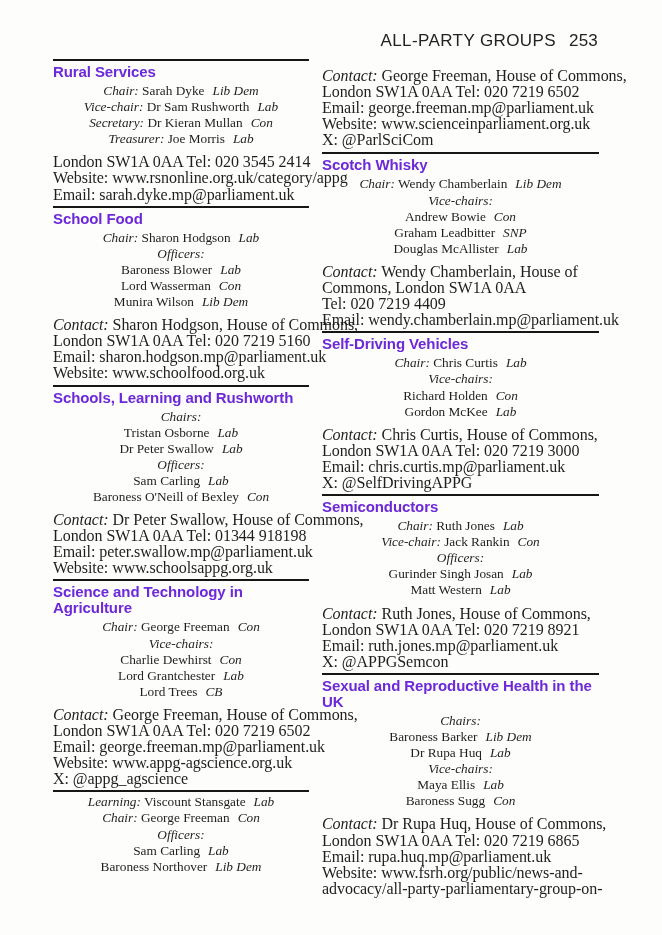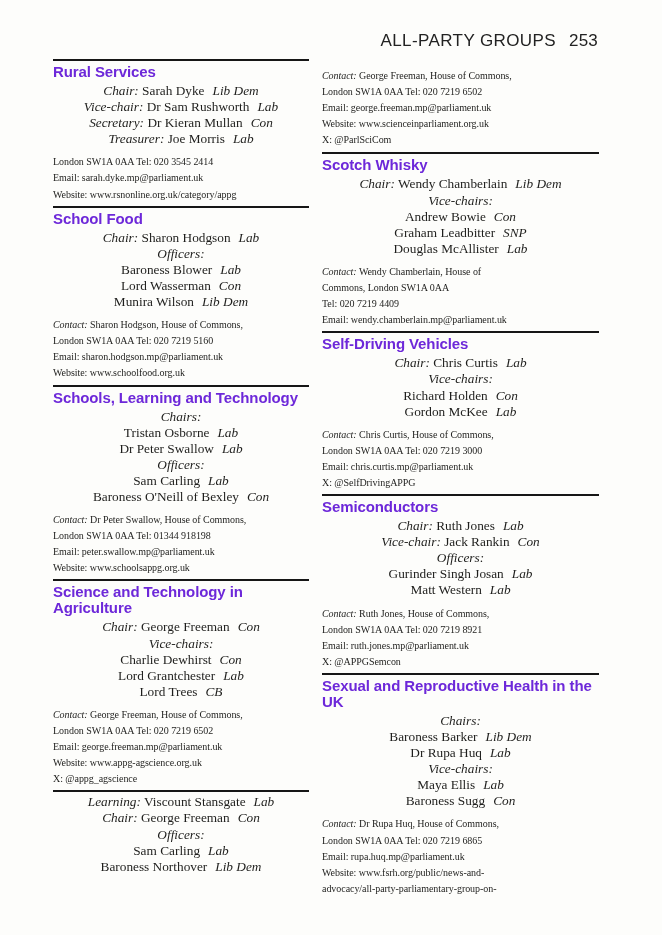--- a/index.html
+++ b/index.html
@@ -26,21 +26,21 @@
     letter-spacing:-0.1px;margin:1px 0 3px 0;color:#6d28d9;
   }
   .member-row{
     display:flex;justify-content:center;align-items:baseline;
     font-size:13.3px;line-height:16.1px;white-space:nowrap;
   }
   .member-left{min-width:0;}
   .role,.party,.contact-label{font-style:italic;}
   .party{padding-left:8px;}
   .contact-block{margin-top:7px;}
-  .contact-line{font-size:10px;line-height:16.1px;white-space:nowrap;letter-spacing:-0.05px;}
+  .contact-line{font-size:16px;line-height:16.1px;white-space:nowrap;letter-spacing:-0.05px;}
 </style>
 </head>
 <body>
 
 <div>
   <div class="page-header">
     <span>ALL-PARTY GROUPS</span><span class="page-number">253</span>
   </div>
   <div class="col" id="col-left">
       <section class="appg-section">
@@ -58,22 +58,22 @@
             <span class="member-left"><em class="role">Secretary:</em> <span class="name">Dr Kieran Mullan</span></span>
             <em class="party">Con</em>
           </div>
           <div class="member-row">
             <span class="member-left"><em class="role">Treasurer:</em> <span class="name">Joe Morris</span></span>
             <em class="party">Lab</em>
           </div>
         </div>
         <div class="contact-block">
           <div class="contact-line"><span class="contact-text">London SW1A 0AA Tel: 020 3545 2414</span></div>
+          <div class="contact-line"><span class="contact-text">Website: www.rsnonline.org.uk/category/appg</span></div>
           <div class="contact-line"><span class="contact-text">Email: sarah.dyke.mp@parliament.uk</span></div>
-          <div class="contact-line"><span class="contact-text">Website: www.rsnonline.org.uk/category/appg</span></div>
         </div>
       </section>
       <section class="appg-section">
         <h2 class="group-title">School Food</h2>
         <div class="member-list">
           <div class="member-row">
             <span class="member-left"><em class="role">Chair:</em> <span class="name">Sharon Hodgson</span></span>
             <em class="party">Lab</em>
           </div>
           <div class="member-row">
@@ -93,21 +93,21 @@
           </div>
         </div>
         <div class="contact-block">
           <div class="contact-line"><em class="contact-label">Contact:</em> <span class="contact-text">Sharon Hodgson, House of Commons,</span></div>
           <div class="contact-line"><span class="contact-text">London SW1A 0AA Tel: 020 7219 5160</span></div>
           <div class="contact-line"><span class="contact-text">Email: sharon.hodgson.mp@parliament.uk</span></div>
           <div class="contact-line"><span class="contact-text">Website: www.schoolfood.org.uk</span></div>
         </div>
       </section>
       <section class="appg-section">
-        <h2 class="group-title">Schools, Learning and Technology</h2>
+        <h2 class="group-title">Schools, Learning and Rushworth</h2>
         <div class="member-list">
           <div class="member-row">
             <span class="member-left"><em class="role">Chairs:</em></span>
           </div>
           <div class="member-row">
             <span class="member-left"><span class="name">Tristan Osborne</span></span>
             <em class="party">Lab</em>
           </div>
           <div class="member-row">
             <span class="member-left"><span class="name">Dr Peter Swallow</span></span>

